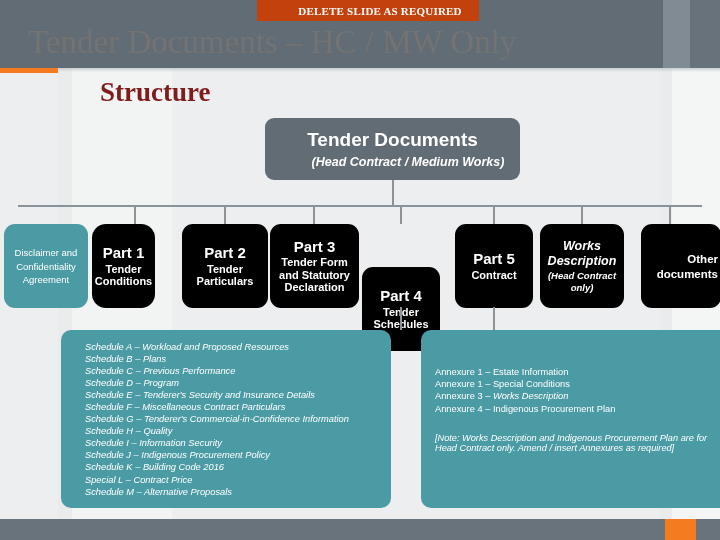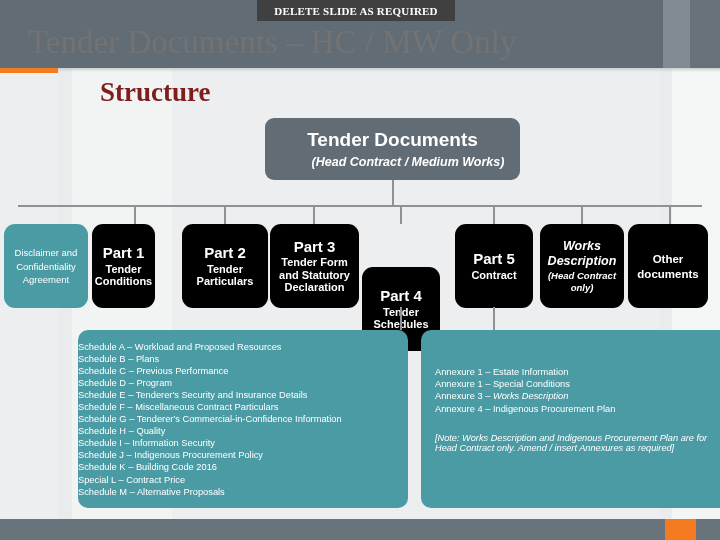--- a/index.html
+++ b/index.html
@@ -20,23 +20,23 @@
   .bg-stripe.s3{left:660px;width:12px;background:#e9ebec;}
   .bg-stripe.s4{left:672px;width:48px;background:#f4f6f6;}
 
   
   .header{position:absolute;left:0;top:0;width:720px;height:68px;background:#616c75;}
   .header-stripe{position:absolute;top:0;height:68px;background:#8b959d;opacity:.75;}
   .header-stripe.a{left:663px;width:27px;}
   .header-stripe.b{left:690px;width:30px;background:#69747c;}
   .delete-banner{
     position:absolute;left:257px;top:0;width:198px;height:21px;
-    background:#404040;color:#ffffff;
+    background:#c2410c;color:#ffffff;
     font-family:"Liberation Serif", serif;font-weight:bold;font-size:11px;
-    letter-spacing:.2px;display:flex;align-items:center;justify-content:center;
+    letter-spacing:.2px;display:flex;align-items:center;justify-content:center;padding-left:24px;
   }
   .slide-title{
     position:absolute;left:28px;top:22px;width:660px;
     color:#737373;font-family:Liberation Serif, serif;
     font-size:33px;line-height:40px;white-space:nowrap;
   }
   .header-accent{position:absolute;left:0;top:68px;width:58px;height:5px;background:#f47b20;}
   .header-shadow{position:absolute;left:58px;top:68px;width:662px;height:4px;
     background:linear-gradient(to bottom,#c9ced1,rgba(236,238,239,0));}
 
@@ -74,21 +74,21 @@
   .node.teal{background:#4b9ba5;}
   .node .n-main{font-size:15px;font-weight:bold;}
   .node .n-sub{font-size:11px;font-weight:bold;margin-top:1px;}
   .node.teal .n-sub{font-size:9.5px;font-weight:normal;line-height:1.45;}
   .node .n-main.ital{font-style:italic;font-size:12.5px;font-weight:bold;line-height:1.2;}
   .node .n-sub.ital{font-style:italic;font-size:9.5px;font-weight:bold;line-height:1.2;}
   .node .n-sub.big{font-size:11.5px;font-weight:bold;line-height:1.25;}
 
   
   .panel{position:absolute;background:#4b9ba5;border-radius:10px;color:#ffffff;box-sizing:border-box;}
-  .panel.left{left:78px;top:330px;width:330px;height:178px;padding:11px 0 0 0;}
+  .panel.left{left:61px;top:330px;width:330px;height:178px;padding:11px 0 0 24px;font-style:italic;}
   .panel.right{left:421px;top:330px;width:310px;height:178px;padding:36px 16px 0 14px;}
   .list-line{font-size:9.3px;line-height:12.05px;white-space:nowrap;}
   .ann-line{font-size:9.3px;line-height:12.2px;white-space:nowrap;}
   .ann-line .ital{font-style:italic;}
   .note{margin-top:18px;font-size:9.2px;font-style:italic;line-height:10px;}
 
   
   .footer{position:absolute;left:0;top:519px;width:720px;height:21px;background:#68737c;}
   .footer-accent{position:absolute;left:665px;top:519px;width:31px;height:21px;background:#f47b20;}
 </style>
@@ -119,21 +119,21 @@
     <div class="root-sub">(Head Contract / Medium Works)</div>
   </div>
 
   <div class="conn conn-stem"></div>
   <div class="conn conn-bus"></div>
 
   <div id="node-row">
       <div class="node teal" style="left: 4px; width: 84px;">
         <div class="n-sub">Disclaimer and Confidentiality Agreement</div>
       </div>
-      <div class="node black" style="left: 92px; width: 63px;">
+      <div class="node black" style="left: 92px; width: 63px; border-radius: 14px;">
         <div class="n-main">Part 1</div>
         <div class="n-sub">Tender Conditions</div>
       </div>
       <div class="conn conn-drop" style="left: 134px;"></div>
       <div class="node black" style="left: 182px; width: 86px;">
         <div class="n-main">Part 2</div>
         <div class="n-sub">Tender Particulars</div>
       </div>
       <div class="conn conn-drop" style="left: 224px;"></div>
       <div class="node black" style="left: 270px; width: 89px; text-align: center;">
@@ -149,21 +149,21 @@
       <div class="node black" style="left: 455px; width: 78px;">
         <div class="n-main">Part 5</div>
         <div class="n-sub">Contract</div>
       </div>
       <div class="conn conn-drop" style="left: 493px;"></div>
       <div class="node black" style="left: 540px; width: 84px;">
         <div class="n-main ital">Works Description</div>
         <div class="n-sub ital">(Head Contract only)</div>
       </div>
       <div class="conn conn-drop" style="left: 581px;"></div>
-      <div class="node black" style="left: 628px; width: 80px;">
+      <div class="node black" style="left: 641px; width: 80px; text-align: right;">
         <div class="n-sub big">Other documents</div>
       </div>
       <div class="conn conn-drop" style="left: 669px;"></div>
       <div class="conn conn-drop2" style="left: 400px;"></div>
       <div class="conn conn-drop2" style="left: 493px;"></div>
     </div>
 
   <div class="panel left">
     <div id="schedule-list">
         <div class="list-line">Schedule A – Workload and Proposed Resources</div>

